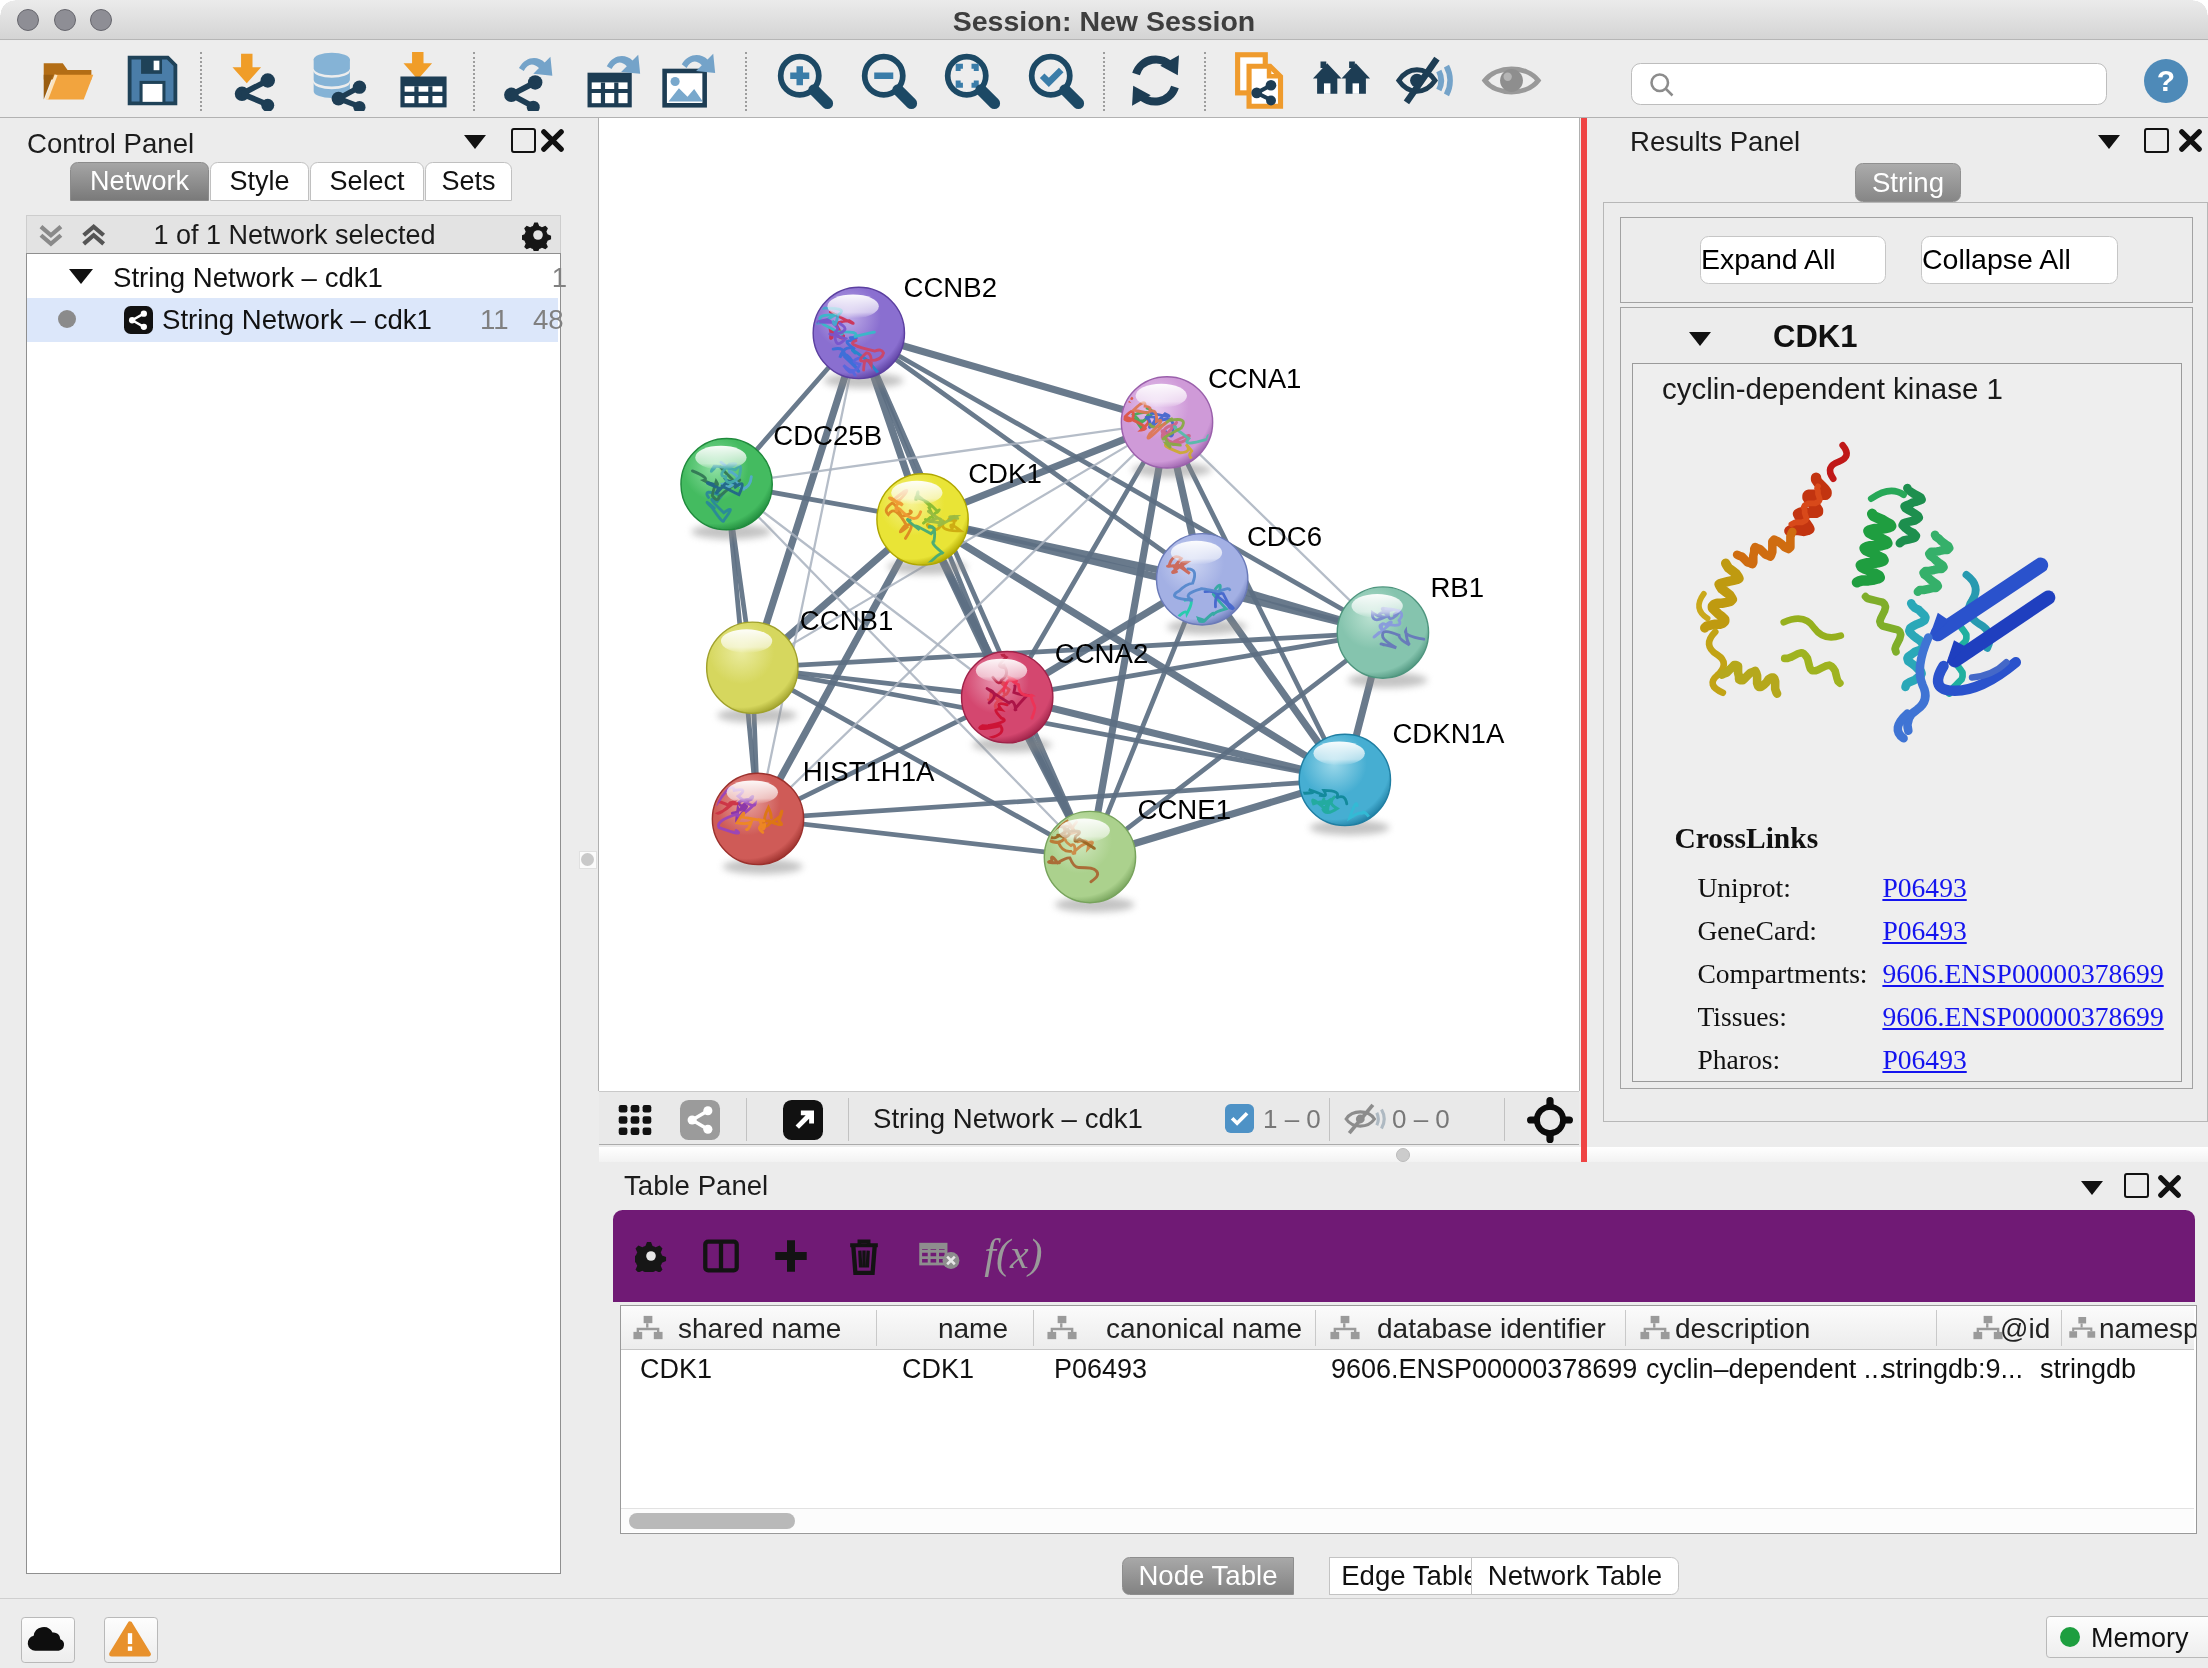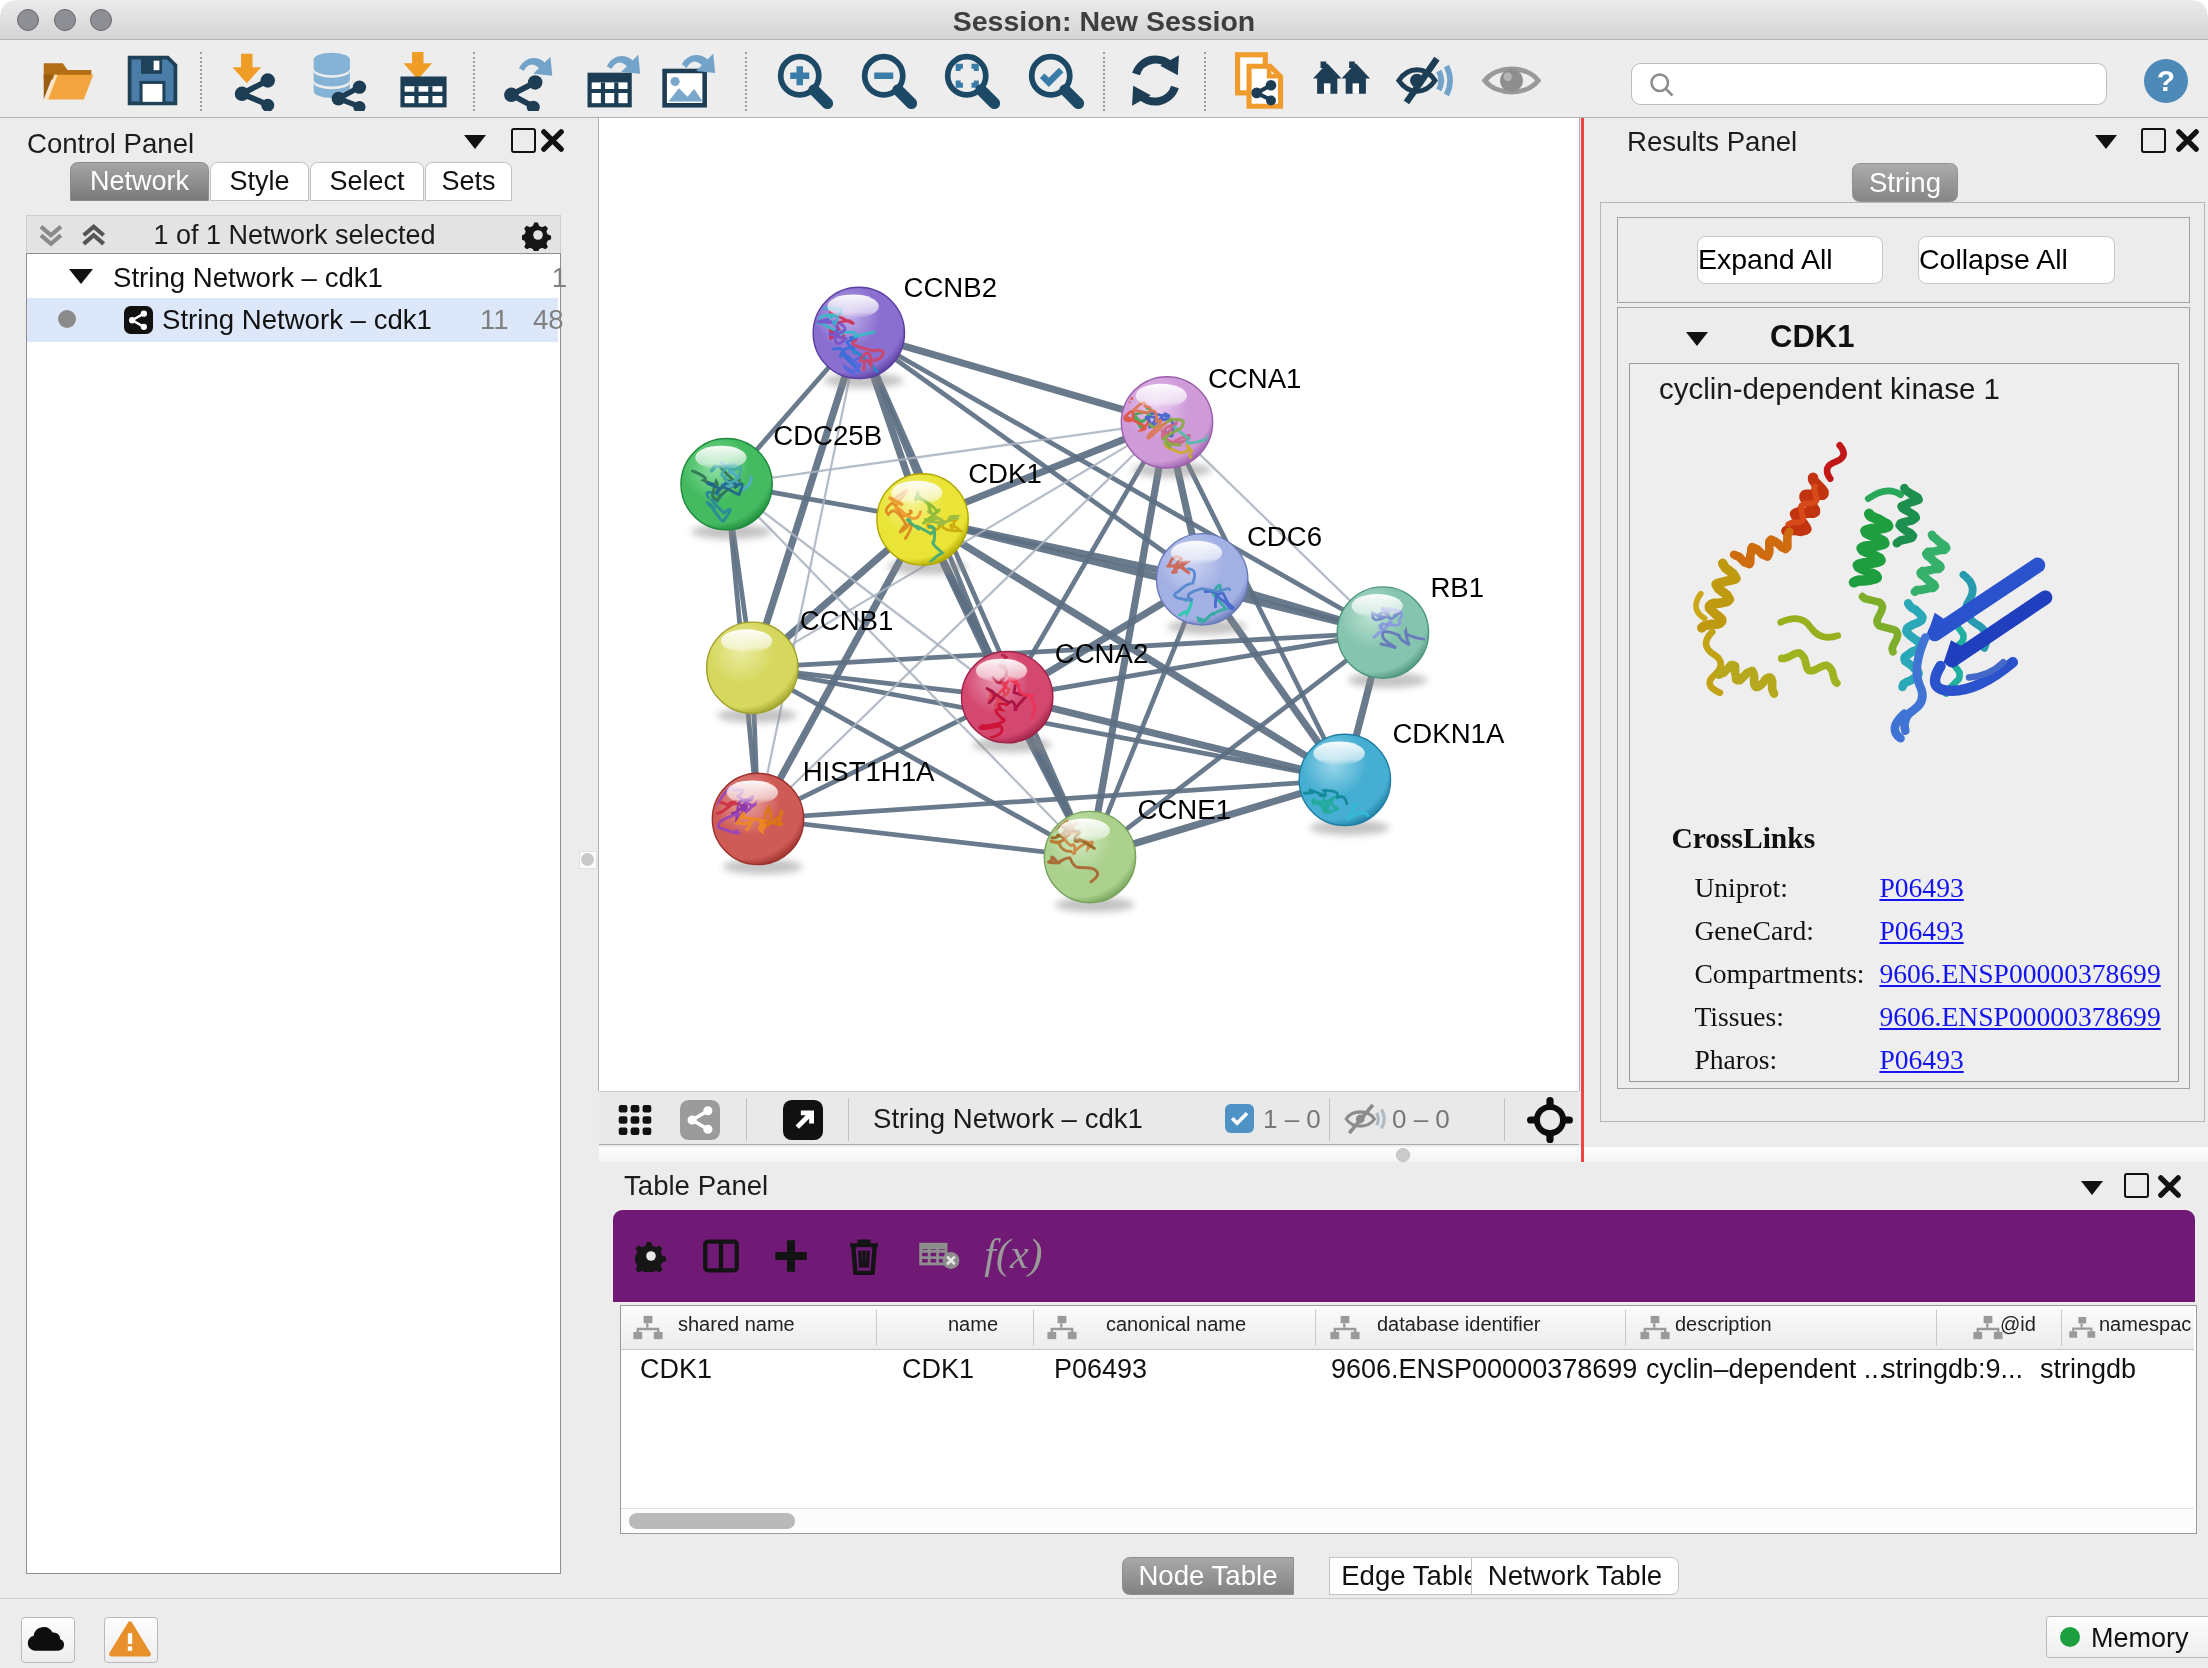--- a/index.html
+++ b/index.html
@@ -28,21 +28,21 @@
 
 #netlist{position:absolute;left:26px;top:135px;width:535px;height:1321px;background:#fff;border:1.9px solid #8f8f8f}
 
 .aquabtn{position:absolute;background:#fff;border:1.9px solid #c6c6c6;border-radius:8.6px;text-align:left;font-size:28.5px;color:#000}
 
 #nettb{position:absolute;left:599px;top:1091px;width:980px;height:54px;background:#e9e9e9;border-top:1px solid #c9c9c9;border-bottom:1.9px solid #ababab}
 
 .rbox{position:absolute;border:1.9px solid #a2a2a2}
 
 #tablebox{position:absolute;left:21px;top:143px;width:1577px;height:229px;background:#fff;border:1.9px solid #999;overflow:hidden}
-.th{position:absolute;top:0;height:44px;font-size:20px;color:#222}
+.th{position:absolute;top:0;height:44px;font-size:28px;color:#222}
 .colsep{position:absolute;top:3.8px;height:36px;width:0;border-left:1.9px solid #c9c9c9}
 .btab{position:absolute;top:395px;height:38px;background:#fff;border:1px solid #c3c3c3;font-size:27.6px;text-align:center;line-height:36px}
 
 .serif{font-family:"Liberation Serif",serif}
 a.lnk{color:#1414ef;text-decoration:underline}
 </style></head>
 <body>
 <div id="titlebar">
   <div class="tl" style="left:17px"></div>
   <div class="tl" style="left:54px"></div>
@@ -563,21 +563,21 @@
   <div class="abs" style="left:905px;top:5.7px;height:43px;border-left:1.9px solid #c2c2c2"></div>
   <svg class="abs" style="left:928px;top:4.8px" width="46" height="46" viewBox="0 0 28 28">
       <circle cx="14" cy="14" r="8" fill="none" stroke="#0c0c0c" stroke-width="3.6"></circle>
       <g stroke="#0c0c0c" stroke-width="4.4" stroke-linecap="round">
         <path d="M14 2.2 v3.4 M14 22.4 v3.4 M2.2 14 h3.4 M22.4 14 h3.4"></path>
       </g>
     </svg>
 </div>
 <div class="abs" style="left:599px;top:1147px;width:1609px;height:15px;background:linear-gradient(#ffffff,#f2f2f2)"></div>
 <div class="abs" style="left:1396px;top:1148px;width:14.3px;height:14.3px;border-radius:50%;background:#cccccc;border:1px solid #bbb"></div>
-<div id="resultspanel" class="abs" style="left:1581px;top:118px;width:628px;height:1044px;border-left:3px solid #ef4444">
+<div id="resultspanel" class="abs" style="left:1581px;top:118px;width:628px;height:1044px;border-left:6px solid #ef4444">
   <div class="ptitle abs" style="left:43px;top:7.6px">Results Panel</div>
   <div class="tri abs" style="left:511px;top:17px"></div>
   <div class="sqbtn" style="left:557px;top:9.5px"></div>
   <svg class="abs" style="left:590px;top:8.6px" width="27" height="27" viewBox="0 0 28 28">
       <path d="M5 5 L23 23 M23 5 L5 23" stroke="#111" stroke-width="5.5" stroke-linecap="round"></path>
     </svg>
   <div class="abs" style="left:16px;top:84px;width:605px;height:920px;border:1px solid #b7b7b7"></div>
   <div class="abs" style="left:268px;top:45px;width:106px;height:39px;background:linear-gradient(#ababab,#868686);border:1px solid #909090;border-radius:7.6px;color:#fff;font-size:27.6px;text-align:center;line-height:38px">String</div>
   <div class="rbox" style="left:33px;top:99px;width:573px;height:86px;background:#ececec">
     <div class="aquabtn" style="left:79px;top:18px;width:186px;height:48px;line-height:45px">Expand All</div>

